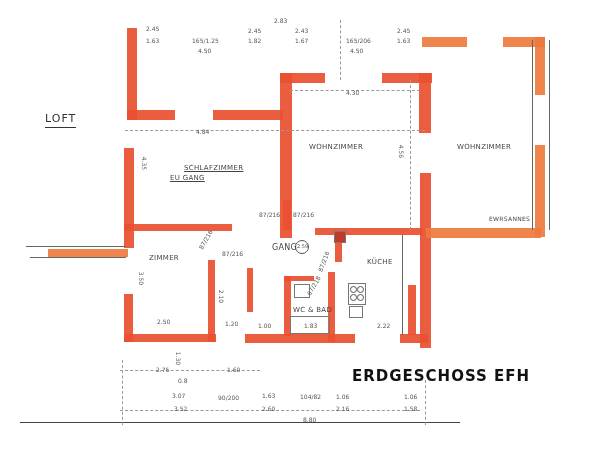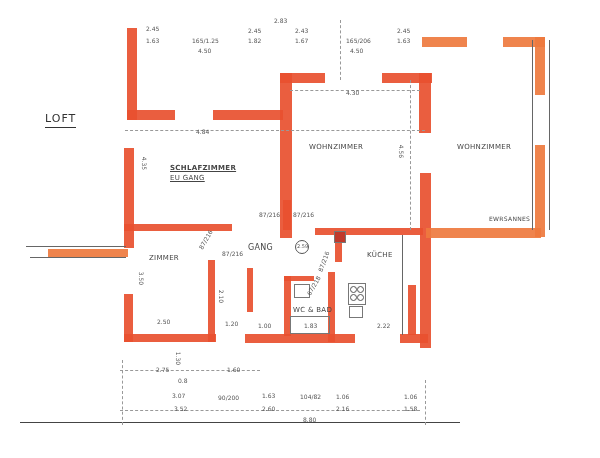--- a/index.html
+++ b/index.html
@@ -78,27 +78,27 @@
   <div class="circle" style="left:357px;top:286px;width:5px;height:5px;"></div>
   <div class="circle" style="left:350px;top:294px;width:5px;height:5px;"></div>
   <div class="circle" style="left:357px;top:294px;width:5px;height:5px;"></div>
   <div class="fixture" style="left:349px;top:306px;width:12px;height:10px;"></div>
   <div class="fixture" style="left:290px;top:316px;width:38px;height:16px;"></div>
   <div class="fixture" style="left:294px;top:284px;width:14px;height:12px;"></div>
   <div class="circle" style="left:295px;top:240px;width:12px;height:12px;"></div>
   <div class="fixture" style="left:334px;top:231px;width:10px;height:10px;background:#c0392b;"></div>
 
   <div class="loft" style="left:45px;top:112px;">LOFT</div>
-  <div class="lbl" style="left:170px;top:164px;text-decoration:underline;font-weight:bold;">SCHLAFZIMMER</div>
+  <div class="lbl" style="left:184px;top:164px;text-decoration:underline;">SCHLAFZIMMER</div>
   <div class="lbl" style="left:170px;top:174px;text-decoration:underline;">EU GANG</div>
   <div class="lbl" style="left:309px;top:143px;">WOHNZIMMER</div>
   <div class="lbl" style="left:457px;top:143px;">WOHNZIMMER</div>
   <div class="lbl" style="left:149px;top:254px;">ZIMMER</div>
-  <div class="lbl" style="left:248px;top:243px;font-size:8px;">GANG</div>
-  <div class="lbl" style="left:367px;top:251px;">KÜCHE</div>
+  <div class="lbl" style="left:272px;top:243px;font-size:8px;">GANG</div>
+  <div class="lbl" style="left:367px;top:258px;">KÜCHE</div>
   <div class="lbl" style="left:293px;top:306px;">WC &amp; BAD</div>
   <div class="lbl" style="left:489px;top:215px;font-size:6px;">EWRSANNES</div>
 
   <div class="dim" style="left:274px;top:17px;">2.83</div>
   <div class="dim" style="left:146px;top:25px;">2.45</div>
   <div class="dim" style="left:248px;top:27px;">2.45</div>
   <div class="dim" style="left:295px;top:27px;">2.43</div>
   <div class="dim" style="left:397px;top:27px;">2.45</div>
   <div class="dim" style="left:146px;top:37px;">1.63</div>
   <div class="dim" style="left:192px;top:37px;">165/1.25</div>
@@ -137,13 +137,14 @@
   <div class="dim" style="left:262px;top:392px;">1.63</div>
   <div class="dim" style="left:300px;top:393px;">104/82</div>
   <div class="dim" style="left:336px;top:393px;">1.06</div>
   <div class="dim" style="left:404px;top:393px;">1.06</div>
   <div class="dim" style="left:174px;top:405px;">3.52</div>
   <div class="dim" style="left:262px;top:405px;">2.60</div>
   <div class="dim" style="left:336px;top:405px;">2.16</div>
   <div class="dim" style="left:404px;top:405px;">1.58</div>
   <div class="dim" style="left:303px;top:416px;">8.80</div>
 
+  <div class="big" style="left:352px;top:367px;">ERDGESCHOSS EFH</div>
 </div>
 
 </body></html>

